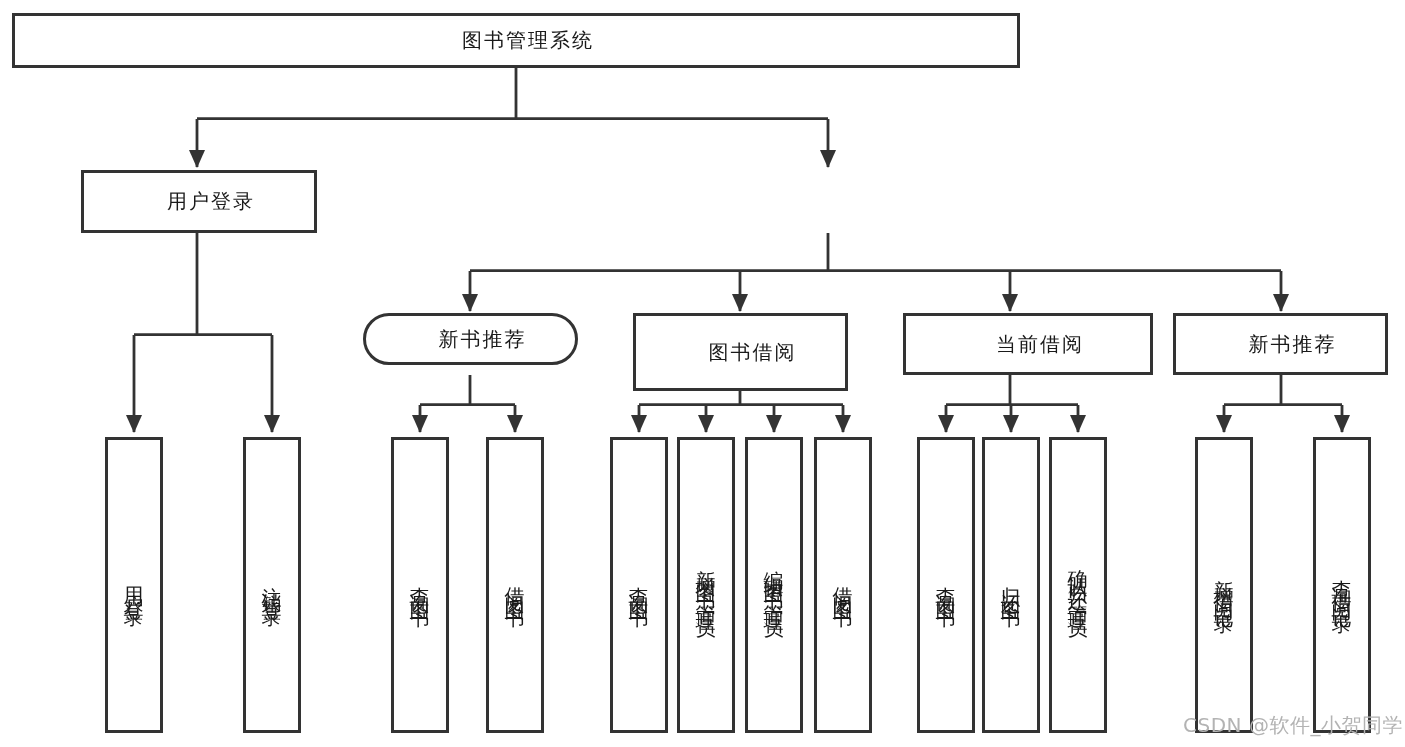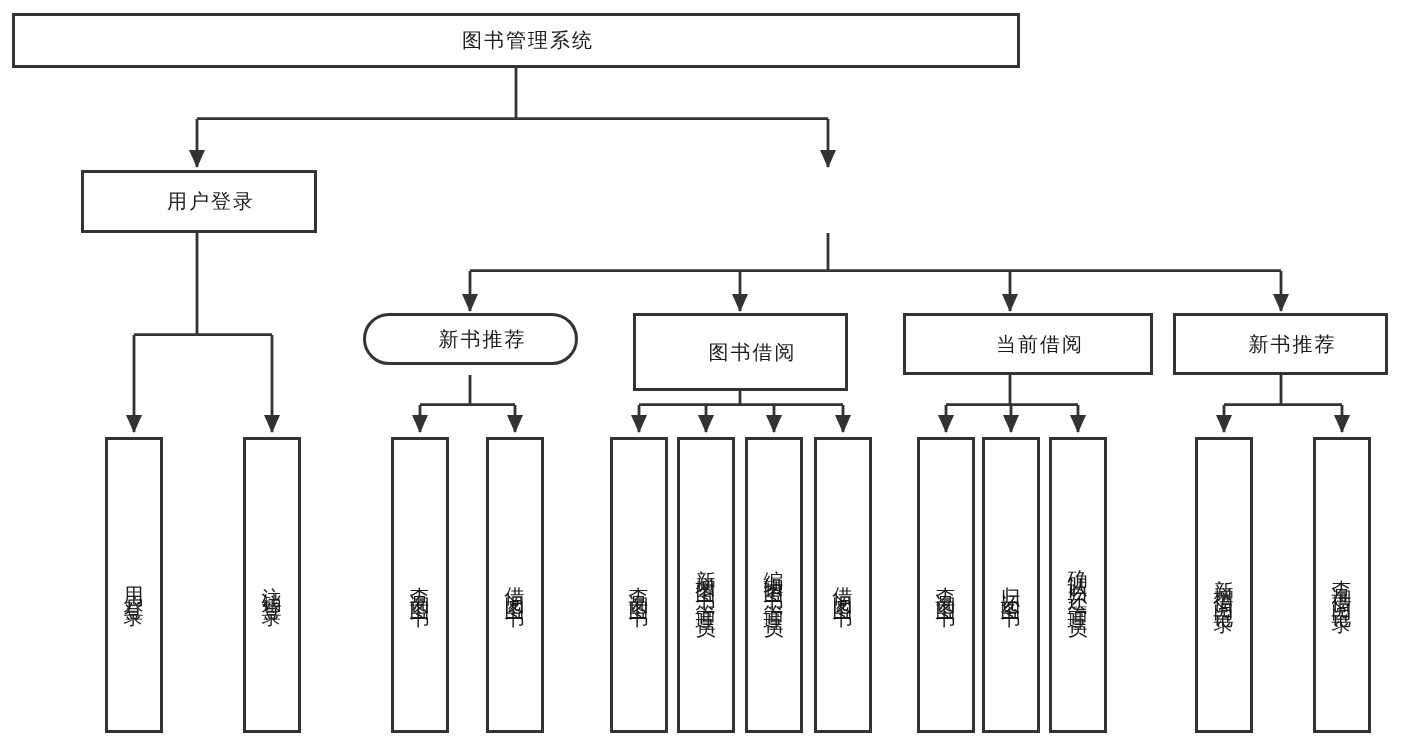--- a/index.html
+++ b/index.html
@@ -162,14 +162,15 @@
     <span class="vtext">确认归还（管理员）</span>
   </div>
 
   <div class="vbox" style="left:1195px;">
     <span class="vtext">新增借阅记录</span>
   </div>
   <div class="vbox" style="left:1313px;">
     <span class="vtext">查询借阅记录</span>
   </div>
 
+  <div class="watermark">CSDN @软件_小贺同学</div>
 
 </div>
 
 </body></html>

